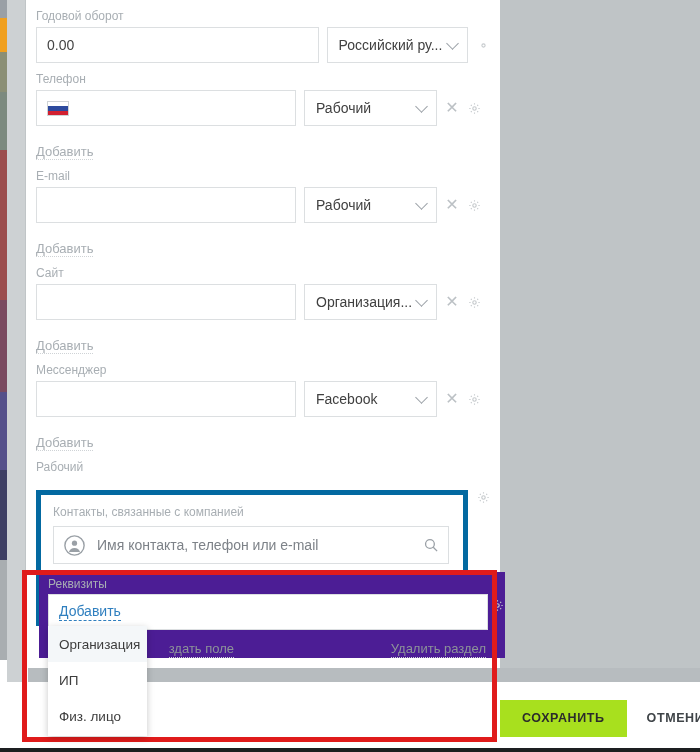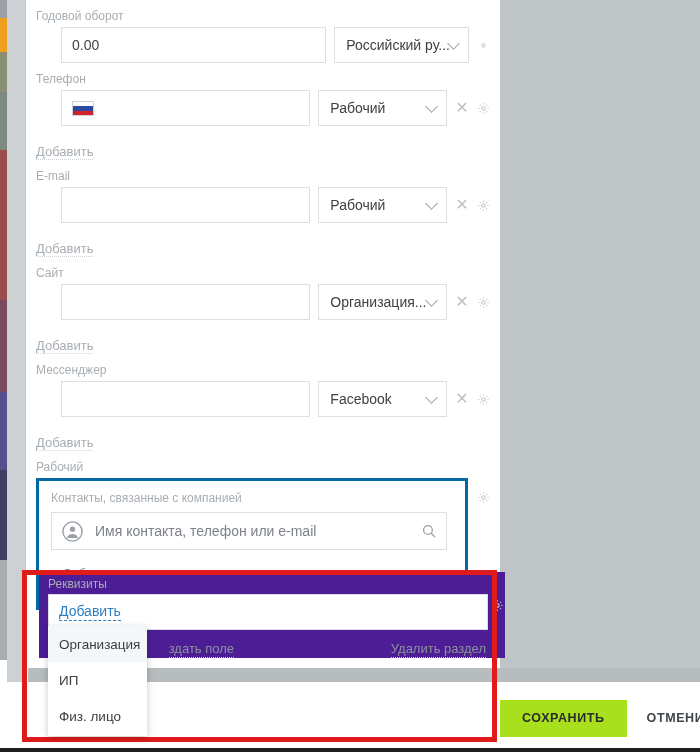--- a/index.html
+++ b/index.html
@@ -43,21 +43,21 @@
   }
   .panel-inner { position: relative; padding: 0 10px 0 10px; }
 
   .field-label {
     font-size: 12px; color: #a8aeb3; padding: 9px 0 4px 0; line-height: 14px;
   }
   .row { display: flex; align-items: center; gap: 8px; }
   .text-input {
     height: 36px; border: 1px solid #dcdfe1; background: #fff;
     font-size: 14px; color: #444; padding: 0 10px;
-    display: flex; align-items: center; margin-left: 25px;
+    display: flex; align-items: center;
   }
   .text-input.wide  { width: 284px; }
   .text-input.wide2 { width: 260px; }
   .select {
     height: 36px; border: 1px solid #dcdfe1; background: #fff;
     font-size: 14px; color: #404040; padding: 0 28px 0 11px;
     display: flex; align-items: center; position: relative;
     white-space: nowrap; overflow: hidden;
   }
   .select.cur { width: 142px; }
@@ -85,22 +85,22 @@
   .add-wrap { padding-top: 9px; }
 
   .flag {
     width: 22px; height: 15px; border: 1px solid #cfd3d6;
     background: linear-gradient(to bottom,
       #ffffff 0 33.3%, #2d4a9e 33.3% 66.6%, #d22030 66.6% 100%);
   }
 
   
   .contacts-box {
-    border: 3px solid #0369a1; width: 437px; padding: 10px 12px 24px 12px;
-    margin-top: 0;
+    border: 5px solid #0369a1; width: 437px; padding: 10px 12px 24px 12px;
+    margin-top: 12px;
   }
   .contacts-box .cap { font-size: 12px; color: #a8aeb3; padding-bottom: 7px; }
   .contact-search {
     height: 38px; border: 1px solid #dcdfe1; display: flex; align-items: center;
     padding: 16px 10px; gap: 12px; background: #fff; width: 396px;
   }
   .avatar-ic { width: 21px; height: 21px; color: #9aa0a6; }
   .avatar-ic svg { width: 21px; height: 21px; display: block; }
   .contact-ph { font-size: 14px; color: #7d8288; flex: 1; }
   .mag { width: 14px; height: 14px; color: #9aa0a6; }

